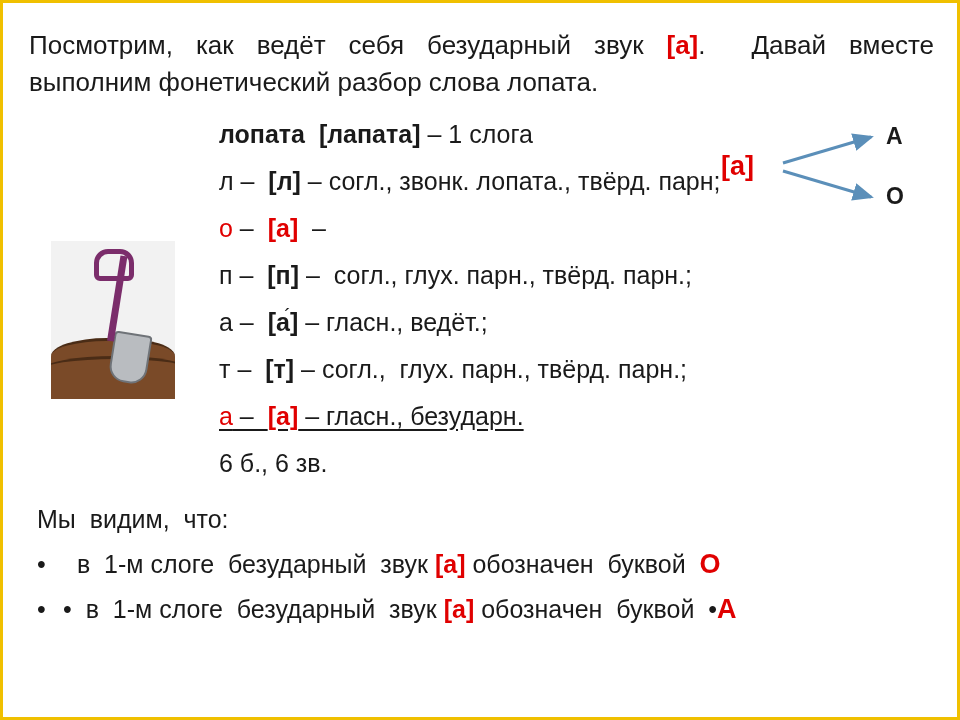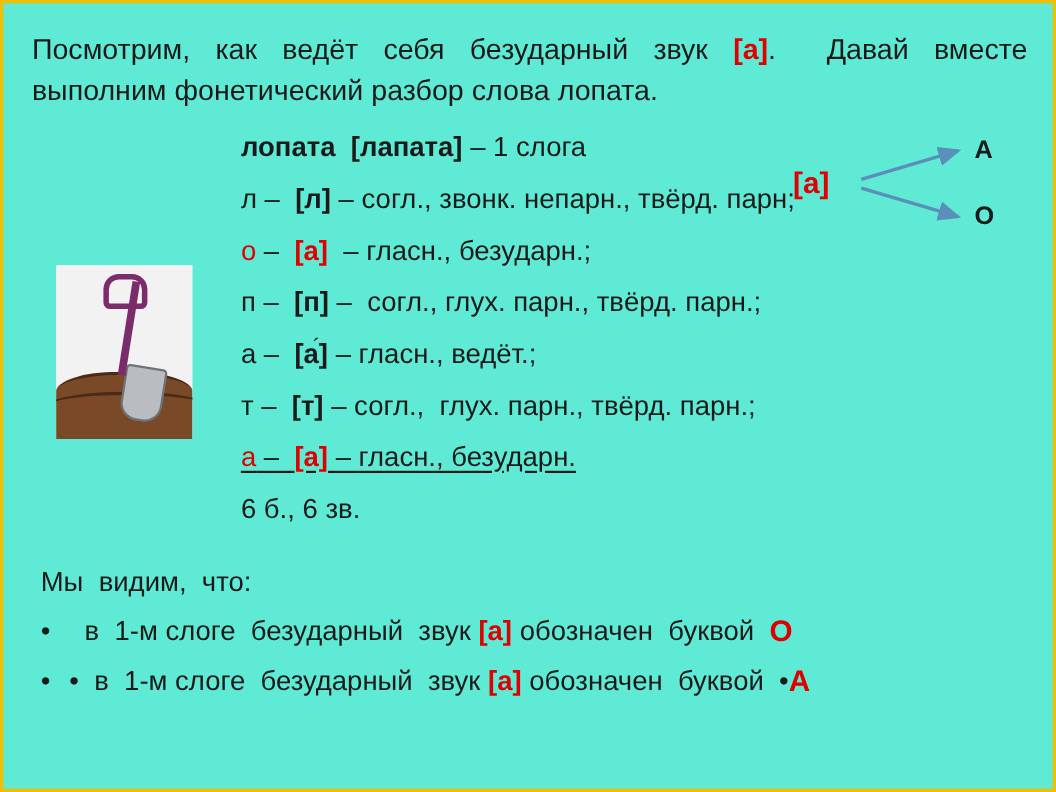--- a/index.html
+++ b/index.html
@@ -11,21 +11,21 @@
     height: 720px;
     background: #ffffaa;
     font-family: "Liberation Sans", sans-serif;
     overflow: hidden;
   }
   .slide {
     position: relative;
     box-sizing: border-box;
     width: 960px;
     height: 720px;
-    background: #5eead4;
+    background: #ffffff;
     border: 3px solid #f0c000;
     padding: 18px 20px 0 26px;
   }
   .intro {
     font-size: 26px;
     color: #1a1a1a;
     text-align: justify;
     line-height: 1.42;
     margin: 6px 0 0 0;
     width: 905px;
@@ -62,21 +62,21 @@
     font-weight: bold;
   }
   .underlined {
     text-decoration: underline;
     text-underline-offset: 4px;
   }
   .concl {
     font-size: 25px;
     color: #1a1a1a;
     margin-left: 8px;
-    margin-top: 20px;
+    margin-top: 10px;
     line-height: 1.0;
   }
   .concl .line {
     height: 45px;
   }
   .bullet {
     display: inline-block;
     width: 26px;
     font-size: 25px;
   }
@@ -226,23 +226,23 @@
     <div class="pic-ground2"></div>
     <div class="pic-blade"></div>
     <div class="pic-handle"></div>
     <div class="pic-grip"></div>
   </div>
 
   <div class="analysis">
 
     <div class="line"><span class="bold">лопата</span><span>&nbsp;&nbsp;</span><span class="bold">[лапата]</span><span> – 1 слога</span></div>
 
-    <div class="line"><span>л</span><span> –  </span><span class="bold">[л]</span><span> – </span><span>согл., звонк. непарн., твёрд. парн;</span></div>
-
-    <div class="line"><span class="red">о</span><span> –  </span><span class="redb">[а]</span><span>  – </span><span>гласн., безударн.;</span></div>
+    <div class="line"><span>л</span><span> –  </span><span class="bold">[л]</span><span> – </span><span>согл., звонк. лопата., твёрд. парн;</span></div>
+
+    <div class="line"><span class="red">о</span><span> –  </span><span class="redb">[а]</span><span>  – </span></div>
 
     <div class="line"><span>п</span><span> –  </span><span class="bold">[п]</span><span> – </span><span> согл., глух. парн., твёрд. парн.;</span></div>
 
     <div class="line"><span>а</span><span> –  </span><span class="bold">[а]</span><span class="stress-mark"><span>´</span></span><span> – </span><span>гласн., ведёт.;</span></div>
 
     <div class="line"><span>т</span><span> –  </span><span class="bold">[т]</span><span> – </span><span>согл.,  глух. парн., твёрд. парн.;</span></div>
 
     <div class="line underlined"><span class="red">а</span><span> –  </span><span class="redb">[а]</span><span> – </span><span>гласн., безударн.</span></div>
 
     <div class="line">6 б., 6 зв.</div>

